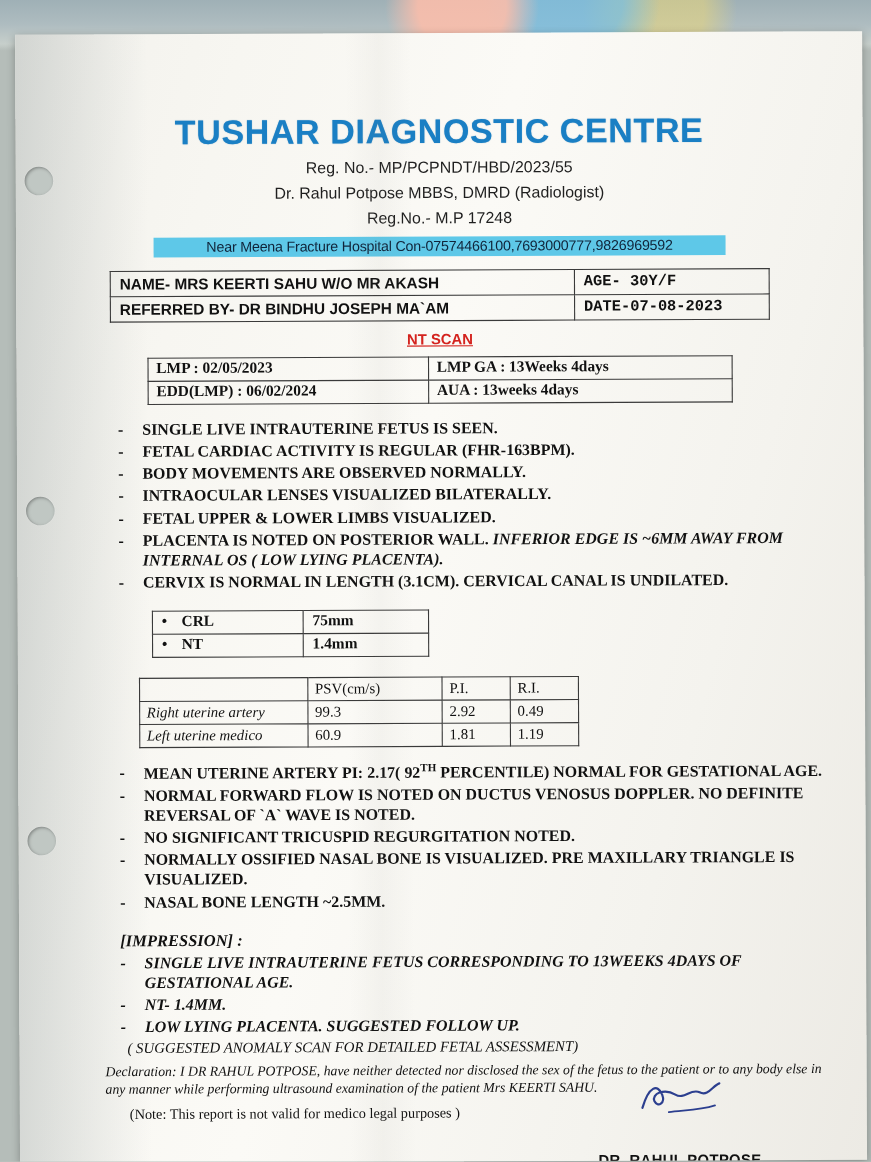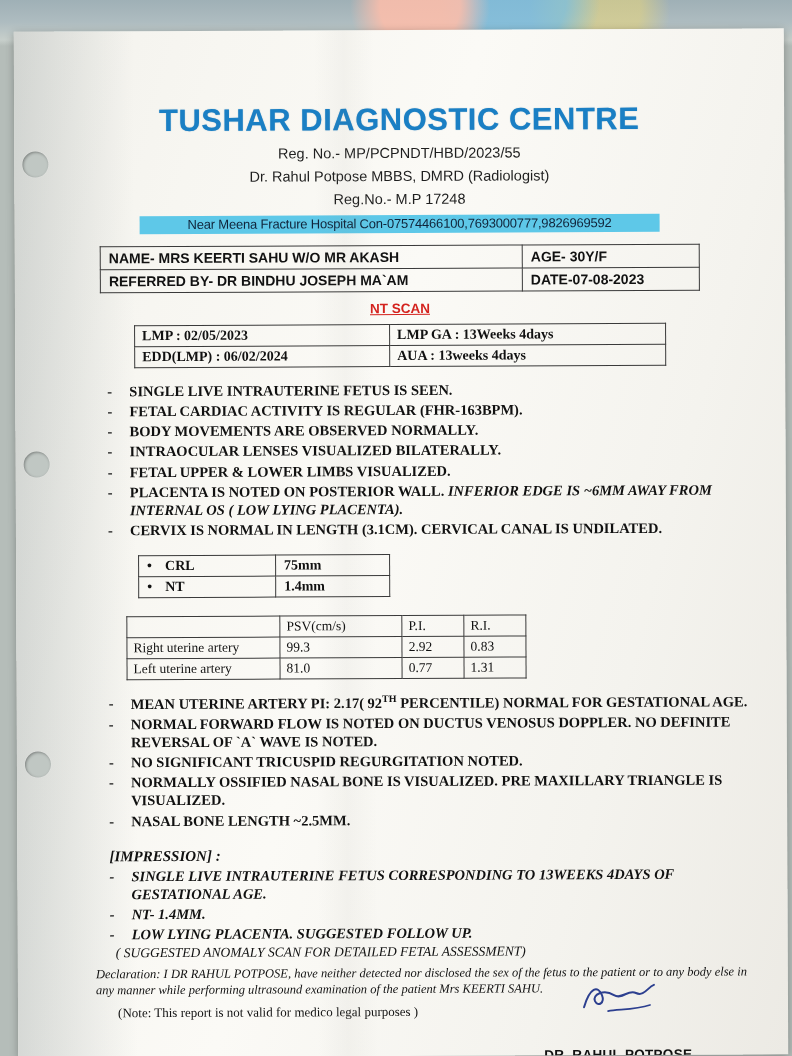--- a/index.html
+++ b/index.html
@@ -80,21 +80,21 @@
     letter-spacing:-.2px;
   }
 
   table{border-collapse:collapse;}
   .tbl-patient{
     margin:12px auto 0 auto;width:600px;
     font-family:"Liberation Sans", sans-serif;
     font-size:14px;font-weight:bold;color:#111;
   }
   .tbl-patient td{border:1px solid #3a3a3a;padding:3px 8px;}
-  .tbl-patient td.right{width:160px;}
+  .tbl-patient td.right{width:160px;font-family:Liberation Mono, monospace;}
 
   .scan-title{
     text-align:center;color:#d4231e;font-weight:bold;
     font-family:"Liberation Sans", sans-serif;
     font-size:13.5px;margin-top:9px;text-decoration:underline;
   }
 
   .tbl-lmp{
     margin:8px auto 0 auto;width:532px;
     font-size:14px;color:#111;font-weight:bold;
@@ -120,21 +120,21 @@
   .tbl-crl td{border:1px solid #3a3a3a;padding:2px 8px;}
   .tbl-crl td.k{width:120px;}
   .tbl-crl .bullet{display:inline-block;width:18px;}
 
   .tbl-dop{
     margin:18px 0 0 110px;width:400px;
     font-size:13.5px;color:#111;
   }
   .tbl-dop td,.tbl-dop th{border:1px solid #3a3a3a;padding:2px 6px;text-align:left;font-weight:normal;}
   .tbl-dop .hdr td{font-weight:normal;}
-  .tbl-dop td.lbl{width:140px;}
+  .tbl-dop td.lbl{width:140px;font-style:italic;}
 
   .impression-head{
     margin:18px 0 2px 92px;font-style:italic;font-weight:bold;font-size:15px;color:#111;
   }
   .impression{
     margin:0 0 0 92px;width:640px;font-weight:bold;font-style:italic;font-size:14.5px;color:#111;
   }
   .note-sugg{
     margin:2px 0 0 98px;font-size:13.5px;font-style:italic;color:#111;
   }
@@ -250,27 +250,27 @@
           <tr class="hdr">
         <td class="lbl"></td>
         <td>PSV(cm/s)</td>
         <td>P.I.</td>
         <td>R.I.</td>
       </tr>
       <tr>
         <td class="lbl">Right uterine artery</td>
         <td>99.3</td>
         <td>2.92</td>
-        <td>0.83</td>
-      </tr>
-      <tr>
-        <td class="lbl">Left uterine artery</td>
-        <td>81.0</td>
-        <td>0.77</td>
-        <td>1.31</td>
+        <td>0.49</td>
+      </tr>
+      <tr>
+        <td class="lbl">Left uterine medico</td>
+        <td>60.9</td>
+        <td>1.81</td>
+        <td>1.19</td>
       </tr>
     </tbody>
       </table>
 
     <div class="findings" style="margin-top:14px">
       <div class="fi">
           <span class="dash">-</span>
           <span class="txt">MEAN UTERINE ARTERY PI: 2.17( 92<span class="sup">TH</span> PERCENTILE) NORMAL FOR GESTATIONAL AGE.</span>
         </div>
       <div class="fi">

